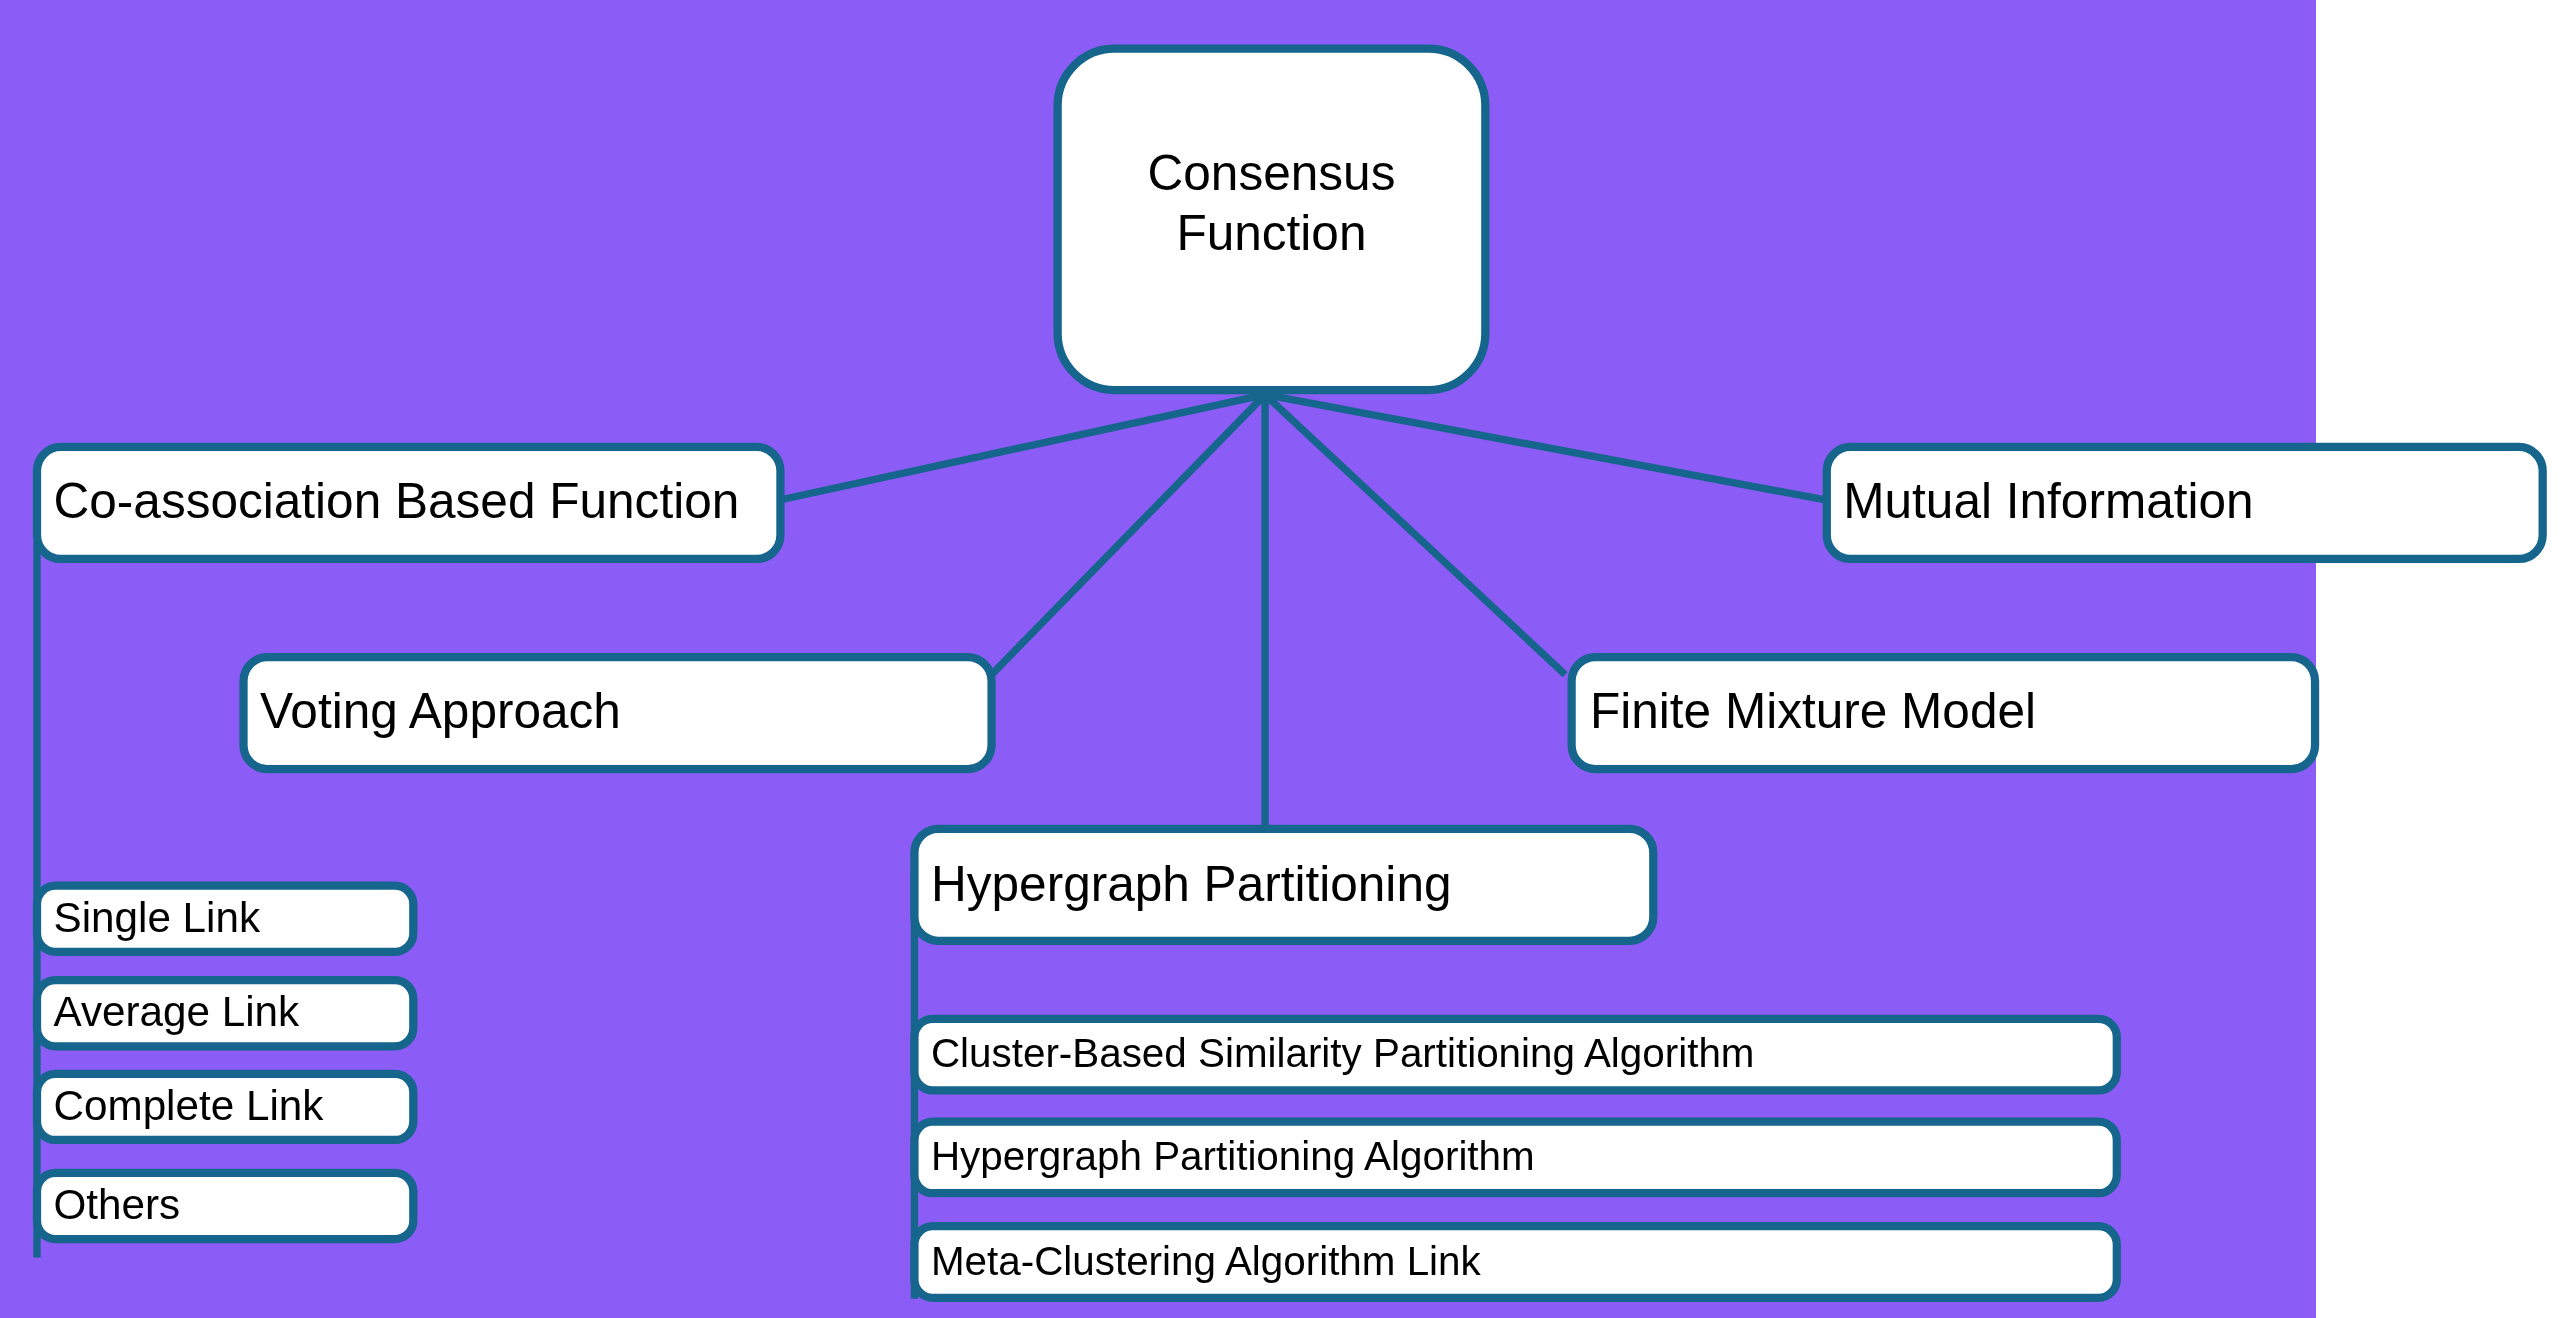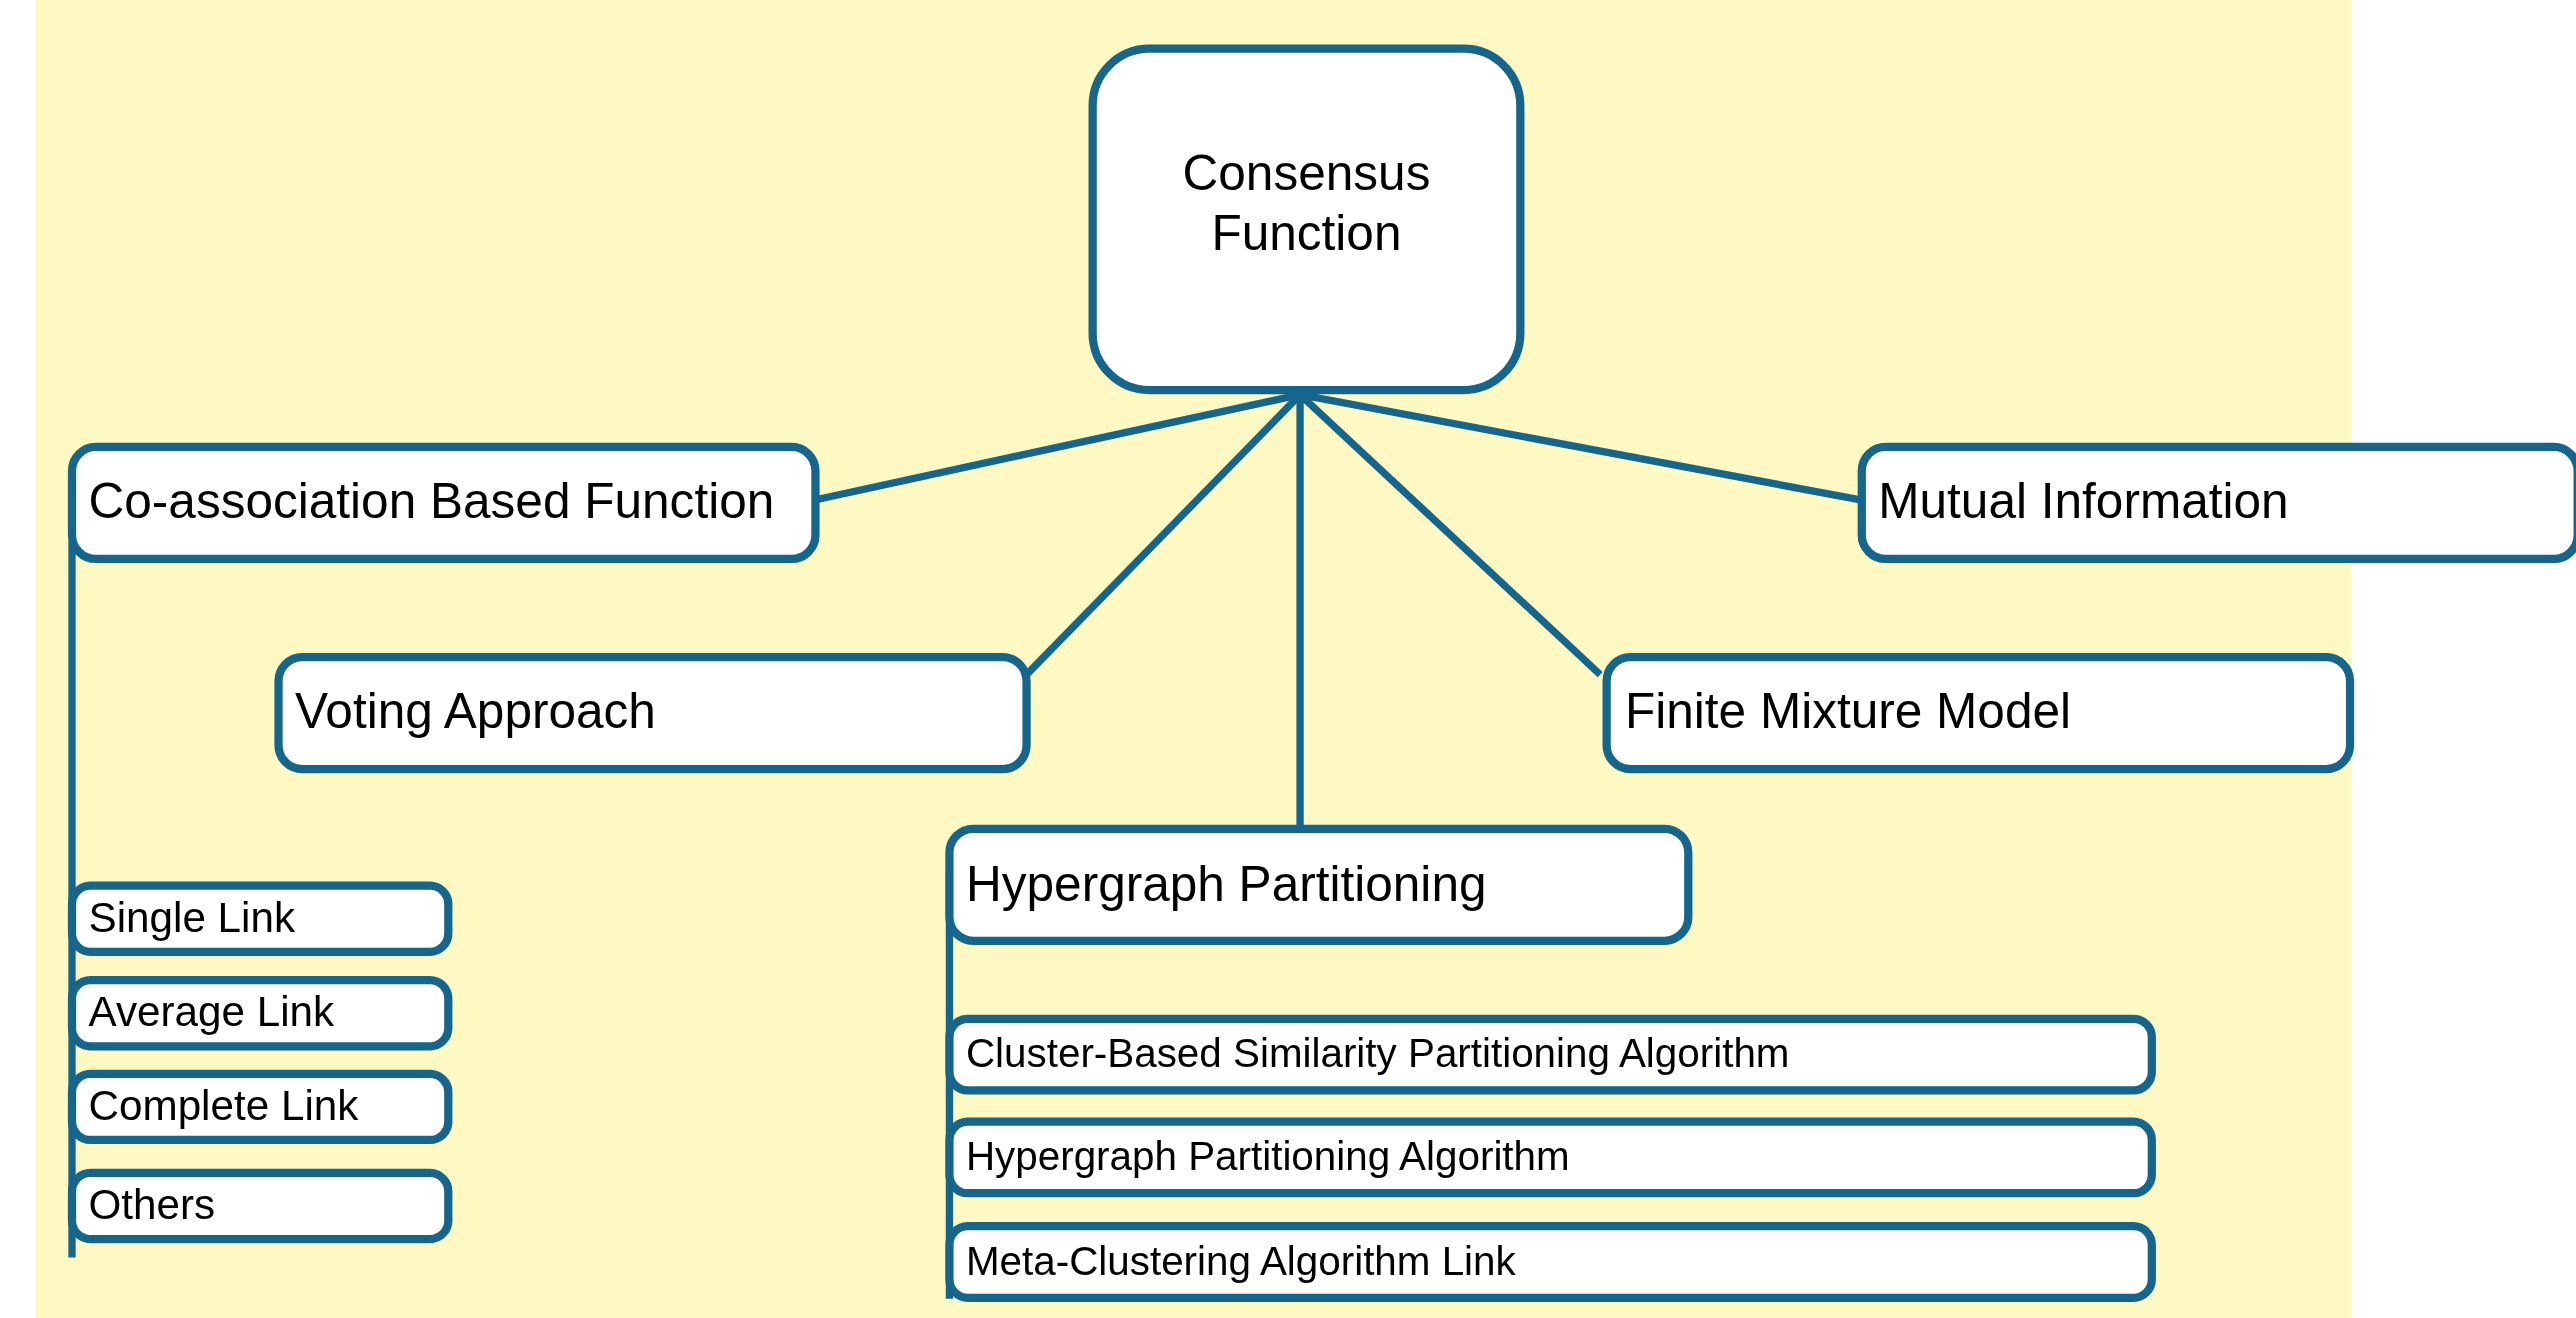--- a/index.html
+++ b/index.html
@@ -10,22 +10,21 @@
   body {
     width: 2576px;
     height: 1318px;
     font-family: "Liberation Sans", sans-serif;
     overflow: hidden;
   }
   #diagram-root {
     position: relative;
     width: 2316px;
     height: 1318px;
-    background: #fef9c3;
-    margin-left: 35px;
+    background: #8b5cf6;
   }
   #diagram-svg {
     position: absolute;
     top: 0;
     left: 0;
     width: 2576px;
     height: 1318px;
   }
   .node-box {
     fill: #ffffff;

